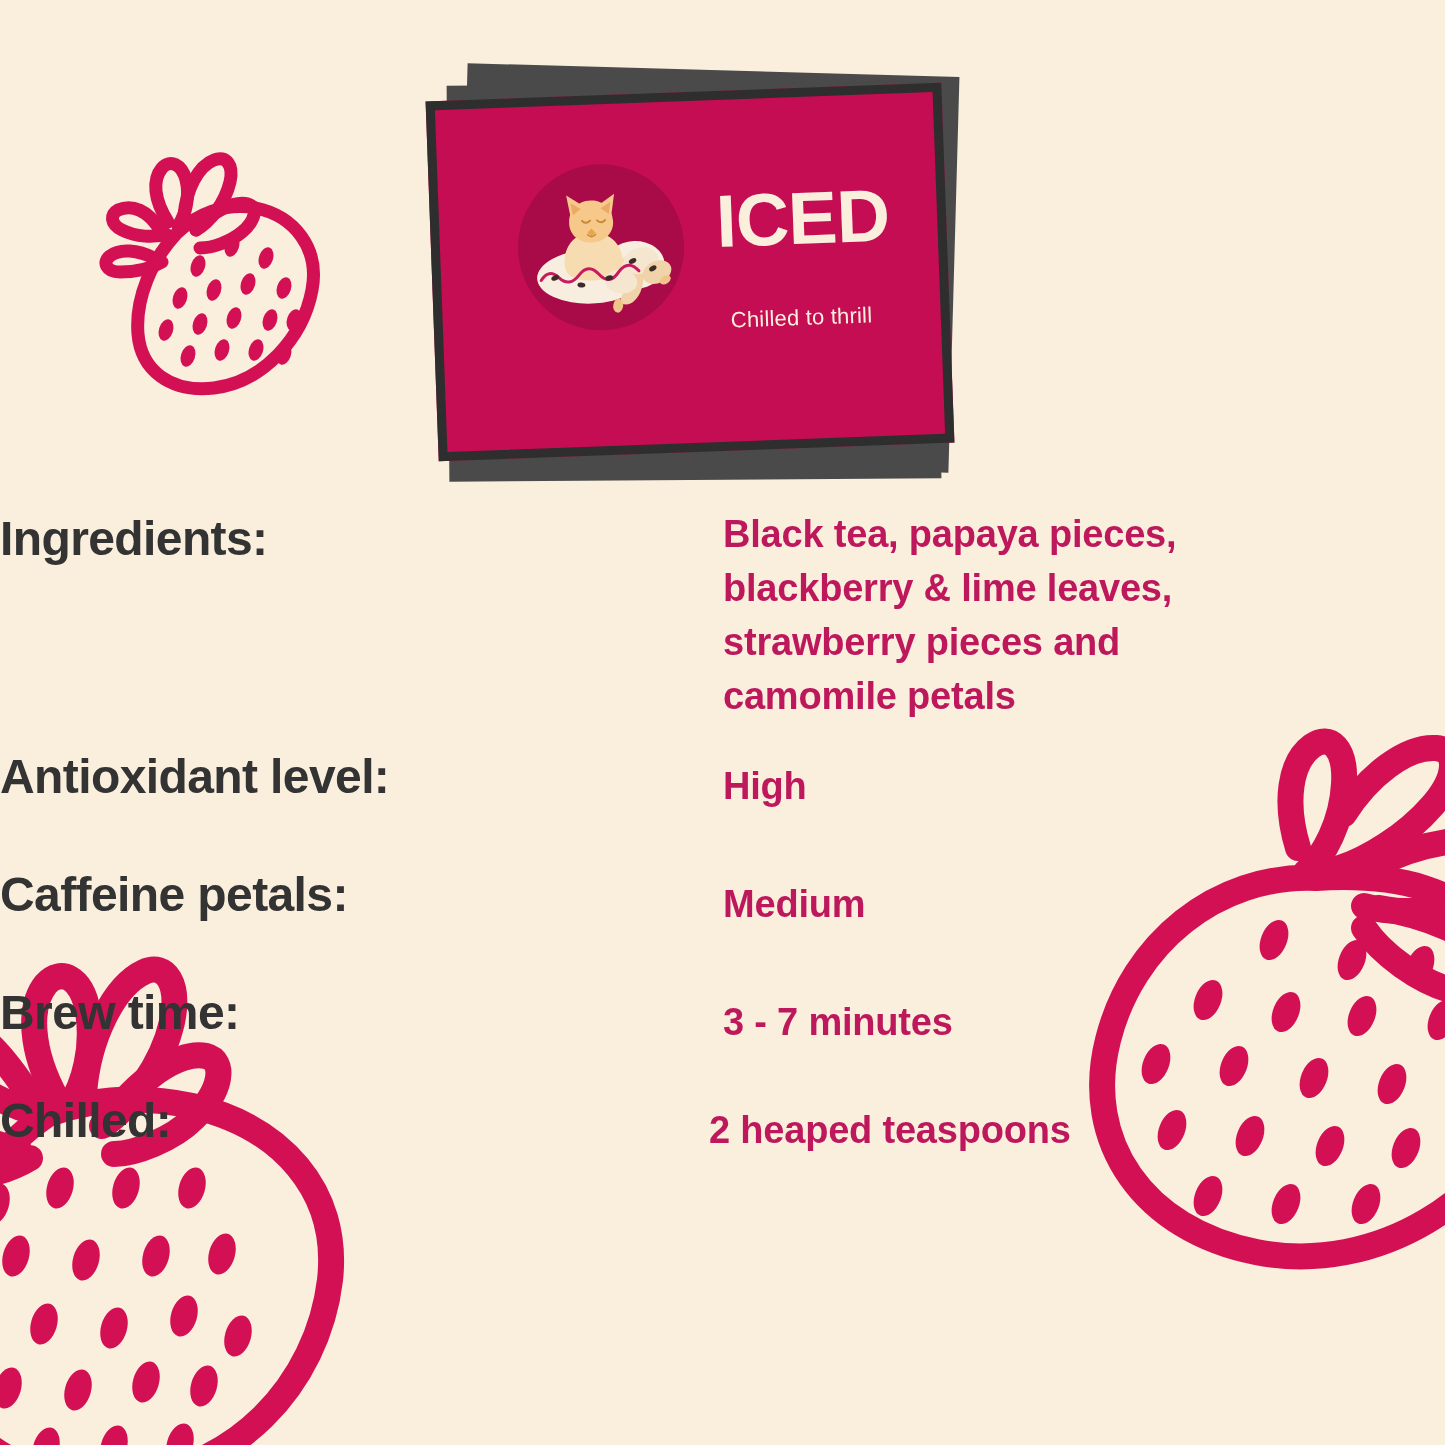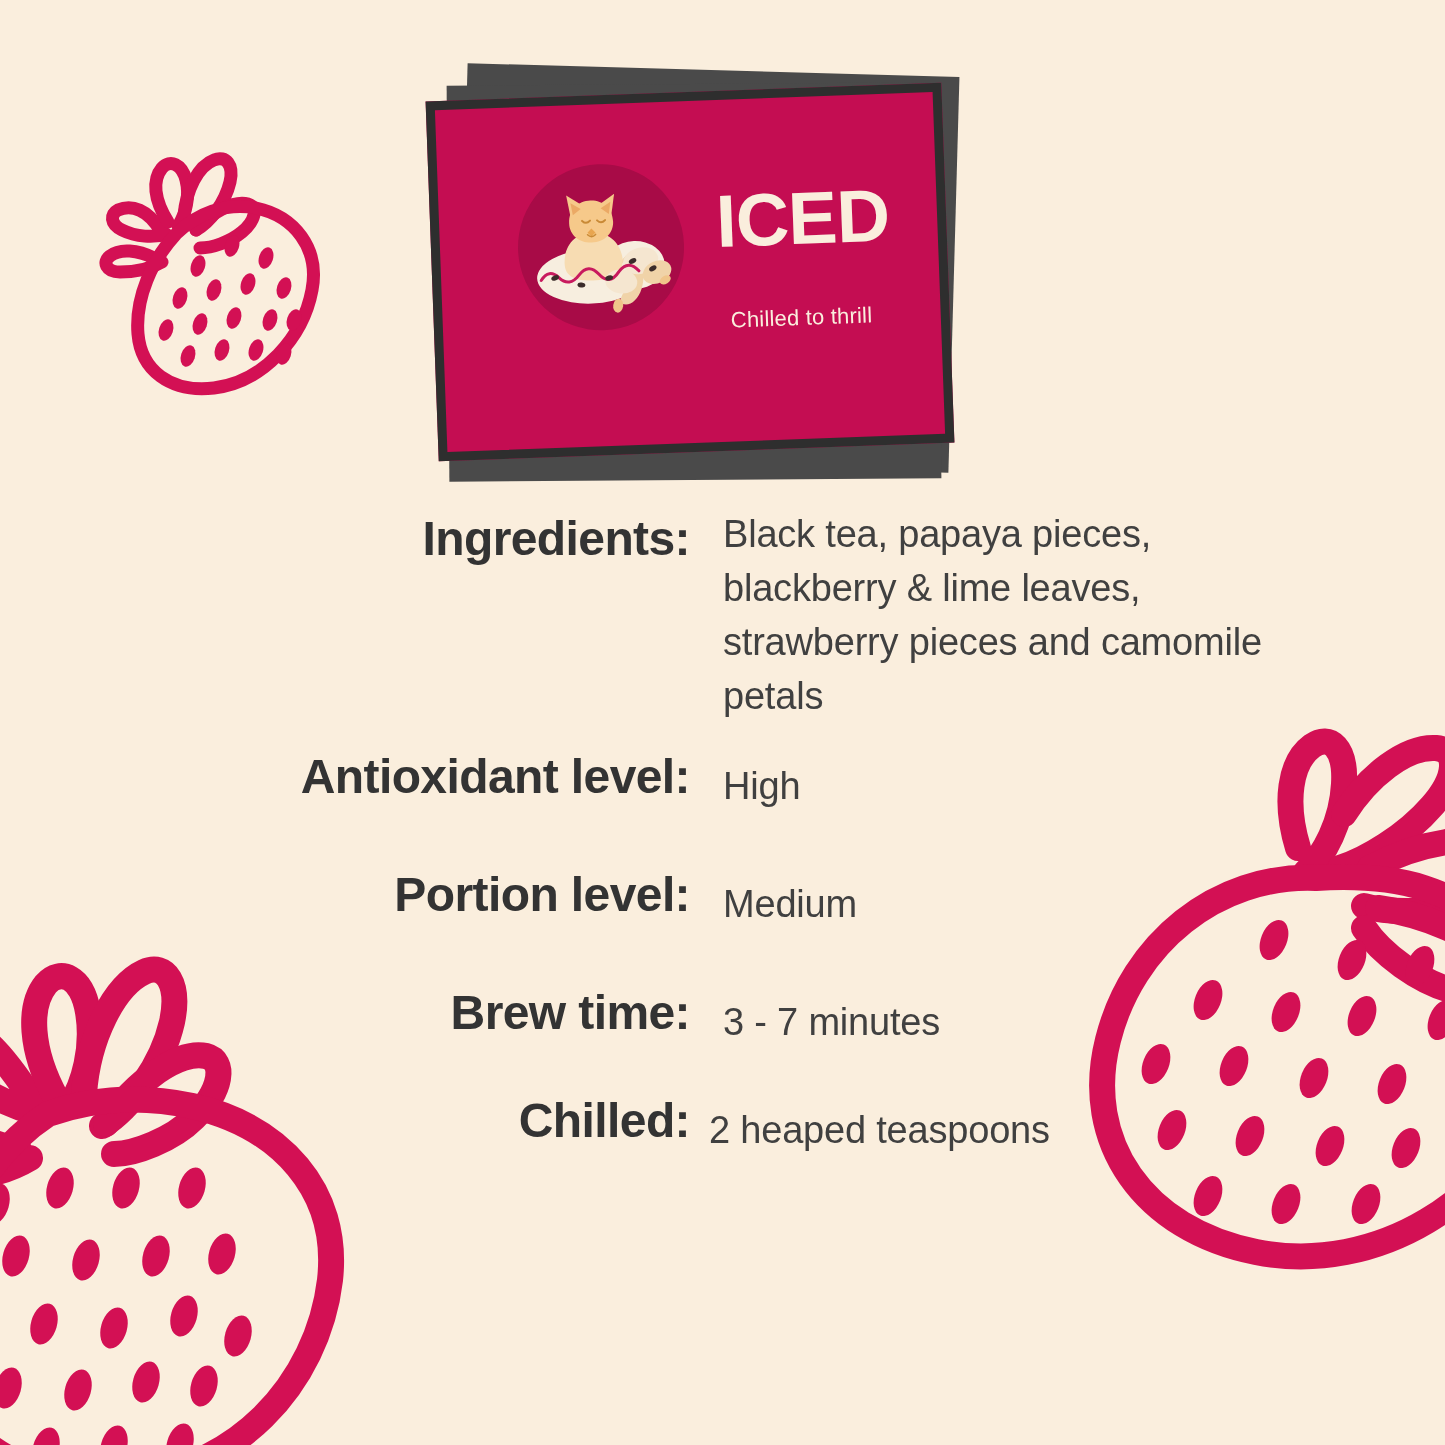--- a/index.html
+++ b/index.html
@@ -81,33 +81,33 @@
     left:0; top:508px;
     width:1445px;
   }
   .info-row {
     display:flex;
     align-items:flex-start;
     width:100%;
   }
   .info-label {
     width:690px;
-    text-align:right;
+    text-align:left;
     font-size:48px;
     font-weight:bold;
     color:#333333;
     line-height:1.05;
     letter-spacing:-.6px;
     padding-right:0;
   }
   .info-value {
     margin-left:33px;
     font-size:38px;
-    font-weight:normal;
-    color:#404040;
+    font-weight:bold;
+    color:#be185d;
     line-height:1.42;
     letter-spacing:-.2px;
     max-width:560px;
   }
   #row-ingredients { margin-bottom:28px; }
   #row-ingredients .info-label { padding-top:6px; }
   #row-antioxidant { margin-bottom:56px;margin-top:16px; }
   #row-antioxidant .info-label { padding-top:0px; }
   #row-antioxidant .info-value { padding-top:8px;text-align:right; }
   #row-caffeine { margin-bottom:56px; }
@@ -270,21 +270,21 @@
     <div class="info-label">Ingredients:</div>
     <div class="info-value">Black tea, papaya pieces, blackberry &amp; lime leaves, strawberry pieces and camomile petals</div>
   </div>
 
   <div class="info-row" id="row-antioxidant">
     <div class="info-label">Antioxidant level:</div>
     <div class="info-value">High</div>
   </div>
 
   <div class="info-row" id="row-caffeine">
-    <div class="info-label">Portion level:</div>
+    <div class="info-label">Caffeine petals:</div>
     <div class="info-value">Medium</div>
   </div>
 
   <div class="info-row" id="row-brew">
     <div class="info-label">Brew time:</div>
     <div class="info-value">3 - 7 minutes</div>
   </div>
 
   <div class="info-row" id="row-portion">
     <div class="info-label">Chilled:</div>

